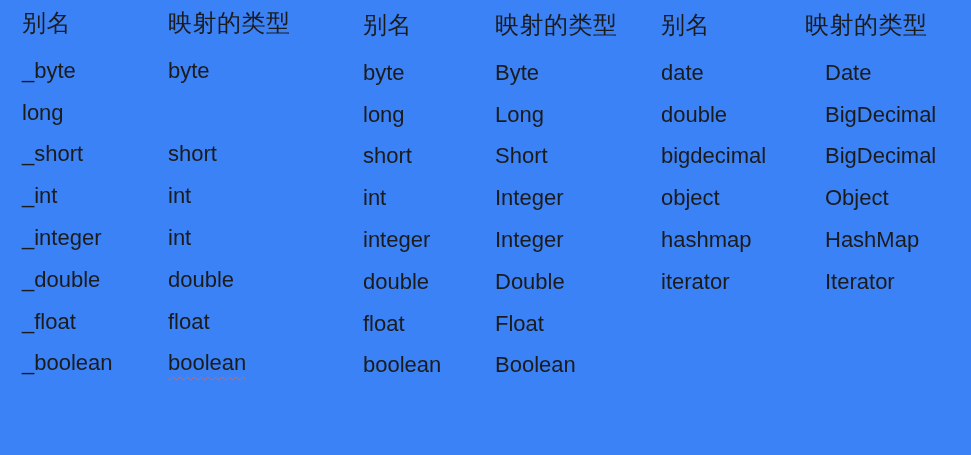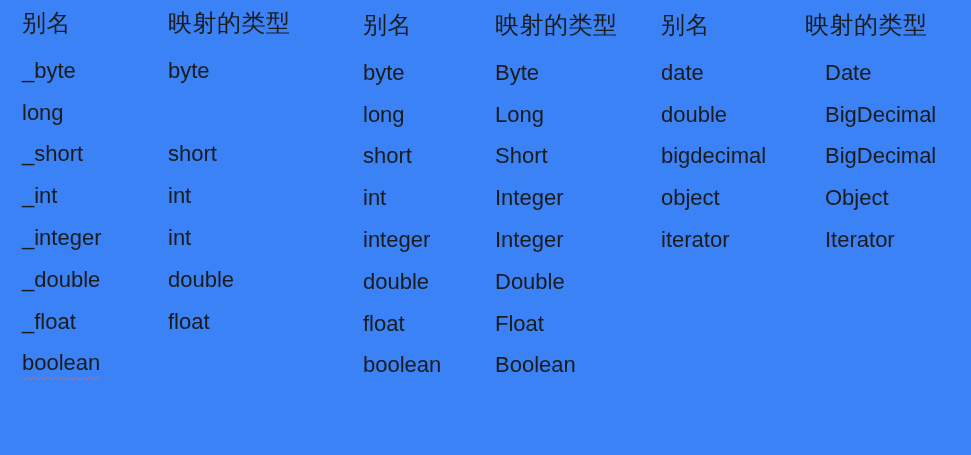--- a/index.html
+++ b/index.html
@@ -93,20 +93,21 @@
         </div>
         <div class="row">
           <span class="cell c1">_double</span>
           <span class="cell c2">double</span>
         </div>
         <div class="row">
           <span class="cell c1">_float</span>
           <span class="cell c2">float</span>
         </div>
         <div class="row">
+          <span class="cell c1">_boolean</span>
           <span class="cell c2"><span class="ul-black ul-wavy">boolean</span></span>
         </div>
       </div>
   </section>
 
   <section class="table-group g2">
     <div class="hrow">
       <span class="cell c1 header">别名</span>
       <span class="cell c2 header">映射的类型</span>
     </div>
@@ -162,19 +163,23 @@
         </div>
         <div class="row">
           <span class="cell c1">bigdecimal</span>
           <span class="cell c2">BigDecimal</span>
         </div>
         <div class="row">
           <span class="cell c1">object</span>
           <span class="cell c2">Object</span>
         </div>
         <div class="row">
+          <span class="cell c1">hashmap</span>
+          <span class="cell c2">HashMap</span>
+        </div>
+        <div class="row">
           <span class="cell c1">iterator</span>
           <span class="cell c2">Iterator</span>
         </div>
       </div>
   </section>
 
 </div>
 
 </body></html>

